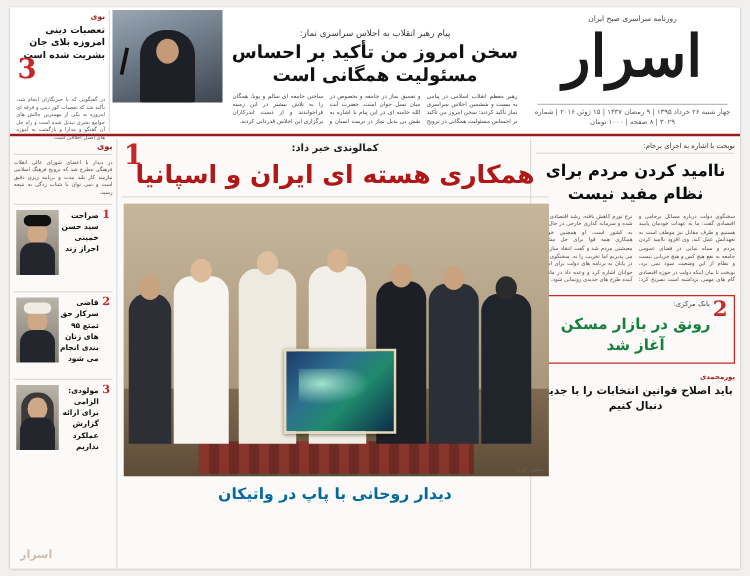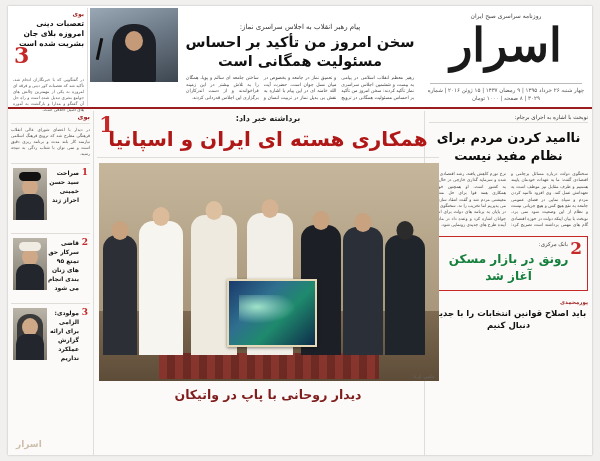--- a/index.html
+++ b/index.html
@@ -381,21 +381,21 @@
     content:"";
     position:absolute;
     left: 10px; top: 14px;
     width: 60px; height: 30px;
     background: radial-gradient(ellipse at 30% 40%, #9fe3c9 0%, rgba(40,120,110,0) 65%);
   }
   .lead-caption {
     margin-top: 5px;
     font-size: 12.5px;
     font-weight: bold;
-    color: #7f1d1d;
+    color: #0369a1;
     text-align: center;
     line-height: 17px;
   }
   .photo-credit {
     position: absolute;
     right: 4px;
     bottom: 2px;
     font-size: 4.5px;
     color: #666;
   }
@@ -548,21 +548,21 @@
         <div class="box-title">رونق در بازار مسکن آغاز شد</div>
       </div>
 
       <div class="rc-foot-name">پورمحمدی</div>
       <div class="rc-foot-title">باید اصلاح قوانین انتخابات را با جدیت دنبال کنیم</div>
     </div>
 
     <div class="col-main">
       <div class="lead-head">
         <div class="lead-num">1</div>
-        <div class="lead-kicker">برداشته خبر داد:</div>
+        <div class="lead-kicker">کمالوندی خبر داد:</div>
         <div class="lead-title">همکاری هسته ای ایران و اسپانیا</div>
       </div>
 
       <div class="lead-photo">
         <div class="lp-wall"></div>
         <div class="lp-floor"></div>
         <div class="lp-carpet"></div>
 
         <div class="person p1">
             <div class="p-head"></div>

